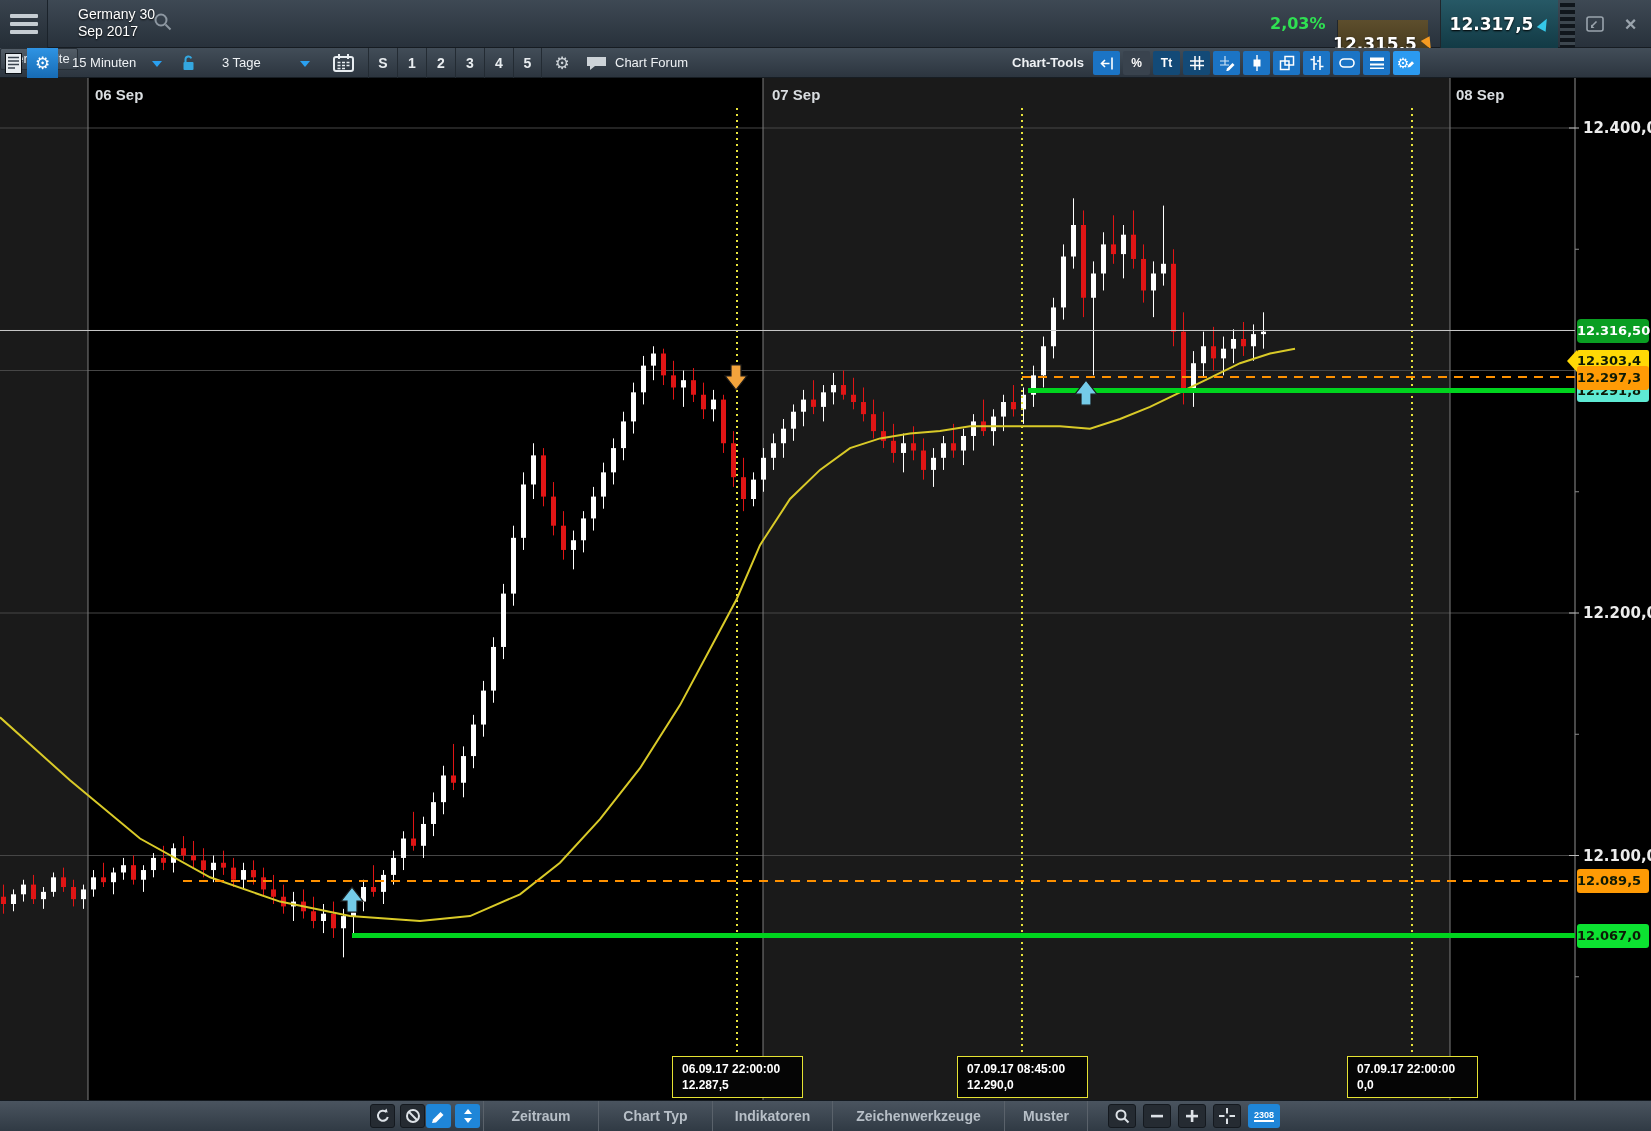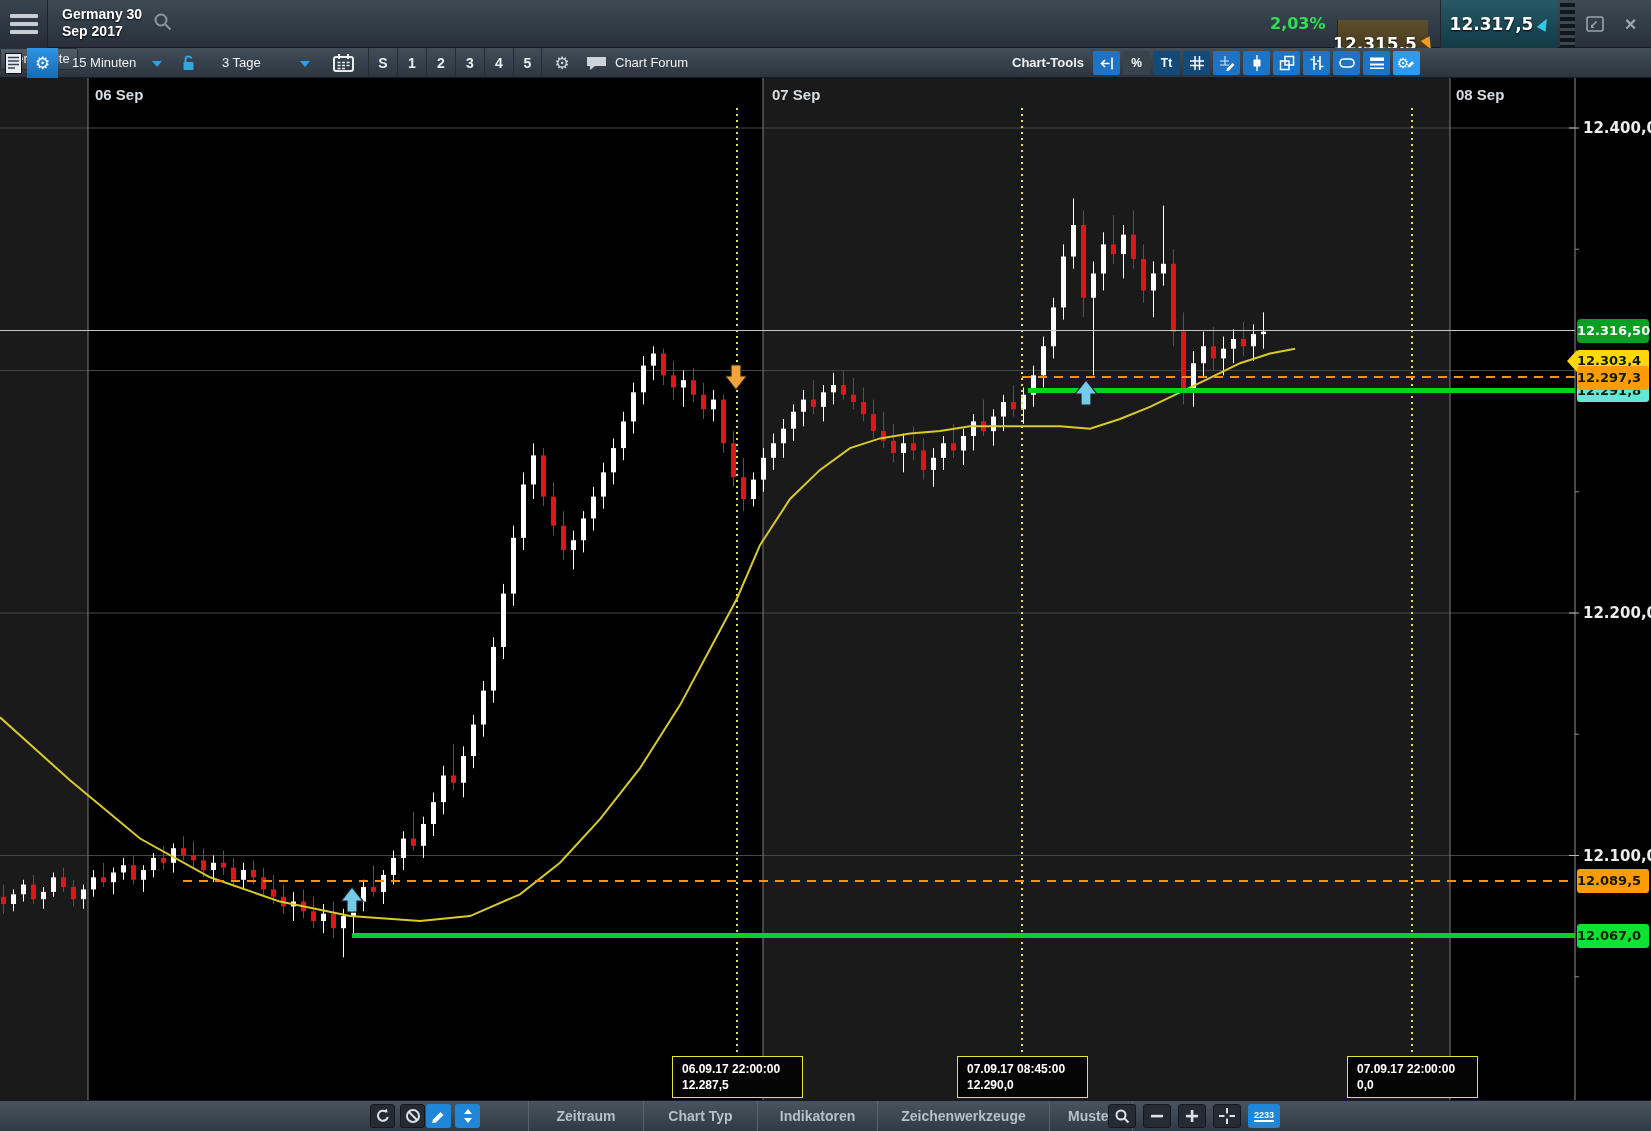--- a/index.html
+++ b/index.html
@@ -6,21 +6,21 @@
   html,body { width:1651px; height:1131px; background:#000; overflow:hidden;
               font-family:"Liberation Sans", sans-serif; }
   .app { position:relative; width:1651px; height:1131px; background:#000; }
 
   
   .titlebar { position:absolute; top:0; left:0; width:1651px; height:48px;
               background:linear-gradient(#3e4954,#28313b); border-bottom:1px solid #161c22; }
   .menu-btn { position:absolute; left:0; top:0; width:48px; height:48px;
               background:linear-gradient(#39434e,#242d36); border-right:1px solid #1a222a; cursor:pointer; }
   .menu-btn i { position:absolute; left:10px; width:28px; height:4px; background:#c6cdd3; border-radius:1px; }
-  .title-text { position:absolute; left:62px; top:6px; color:#fff; font-size:14px; font-weight:bold;
+  .title-text { position:absolute; left:78px; top:6px; color:#fff; font-size:14px; font-weight:normal;
                 line-height:17px; text-shadow:0 1px 2px #000; }
   .search-ic { position:absolute; left:153px; top:12px; }
   .pct { position:absolute; left:1270px; top:0; height:48px; line-height:48px;
          color:#2fe052; font-size:16px; font-weight:bold; font-family:"DejaVu Sans",sans-serif; }
   .pricebox { position:absolute; top:0; height:48px; display:flex; align-items:center; justify-content:center;
               gap:6px; color:#fff; font:bold 17px "DejaVu Sans",sans-serif; text-shadow:0 1px 2px #000; cursor:pointer; }
   .sellbox { left:1337px; width:91px; background:linear-gradient(#5d4e2d,#3b3014); border-left:1px solid #20262c;margin-top:20px; }
   .buybox  { left:1440px; width:118px; background:linear-gradient(#275966,#123a45); border-left:1px solid #20262c; }
   .tri-dn { width:0; height:0; border-top:12px solid #f59b22; border-left:5px solid transparent;
             border-right:5px solid transparent; transform:rotate(-28deg); }
@@ -68,21 +68,21 @@
   .tag-gr3   { top:846px; height:24px; line-height:24px; background:#0ce231; }
   .anno { position:absolute; top:978px; width:131px; height:42px; background:#050505;
           border:1px solid #e6e332; color:#fff; font:bold 12px/16px "Liberation Sans",sans-serif;
           padding:4px 0 0 9px; z-index:6; }
   .anno div { white-space:nowrap; }
 
   
   .bottombar { position:absolute; top:1100px; left:0; width:1651px; height:31px;
                background:linear-gradient(#4a545f,#303a44); border-top:1px solid #141a20; }
   .bb-btn { position:absolute; top:0; height:31px; line-height:31px; text-align:center; color:#b7bfc7;
-            font-size:14px; font-weight:bold; border-left:1px solid #5a626b; cursor:pointer;margin-left:45px; }
+            font-size:14px; font-weight:bold; border-left:1px solid #5a626b; cursor:pointer; }
   .bb-ico { position:absolute; top:3px; width:25px; height:24px; border-radius:3px; display:flex;
             align-items:center; justify-content:center; cursor:pointer; }
   .bb-dark { background:#252b32; border:1px solid #14191f; }
   .bb-blue { background:#1f86d8; }
   .nums { color:#fff; font:bold 9px "Liberation Sans",sans-serif; border-bottom:2px solid #fff; line-height:10px; }
 </style>
 </head>
 <body>
 
 <div class="app">
@@ -587,17 +587,17 @@
           <rect x="1" y="5.8" width="12" height="2.6" fill="#dde2e7"></rect>
           <rect x="5.8" y="1" width="2.6" height="12" fill="#dde2e7"></rect>
         </svg>
     </div>
     <div class="bb-ico bb-dark" style="left:1213px; width:28px">
       <svg width="16" height="16">
           <path d="M8 0v5.5M8 10.5V16M0 8h5.5M10.5 8H16" stroke="#dde2e7" stroke-width="2"></path>
         </svg>
     </div>
     <div class="bb-ico bb-blue" style="left:1248px; width:32px">
-      <span class="nums">2233</span>
+      <span class="nums">2308</span>
     </div>
   </footer>
 
 </div>
 
 </body></html>

